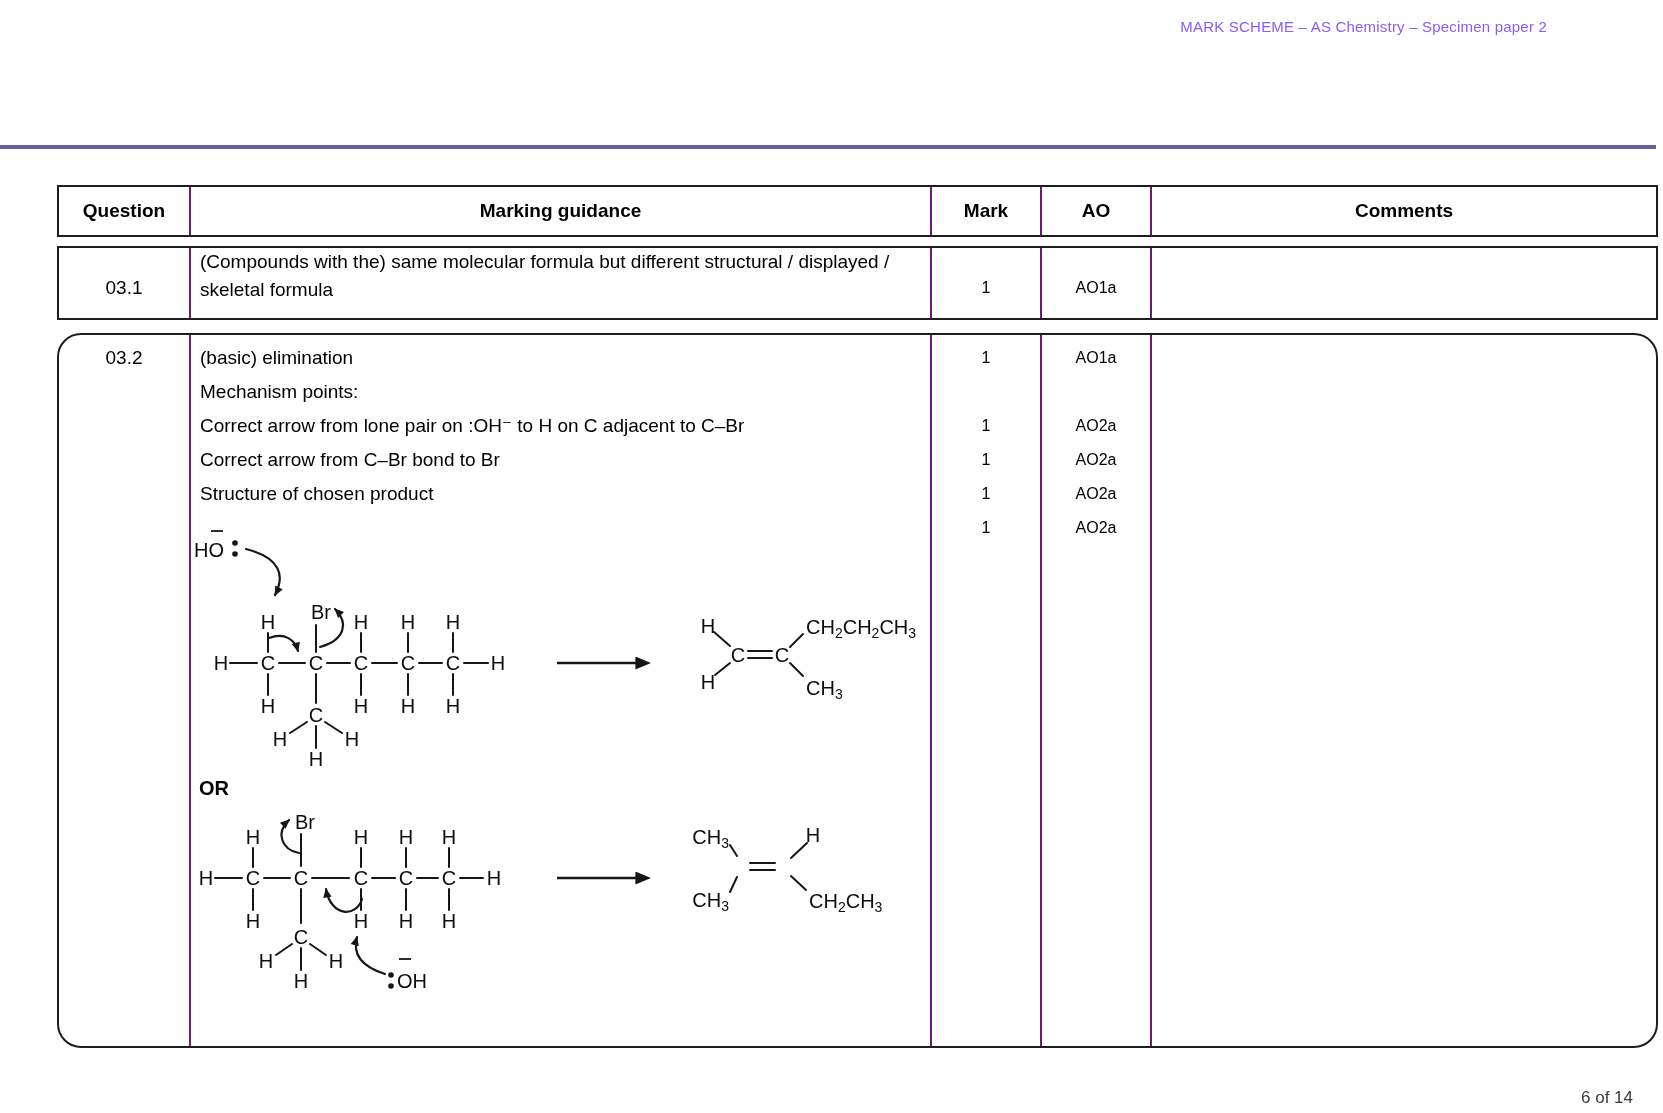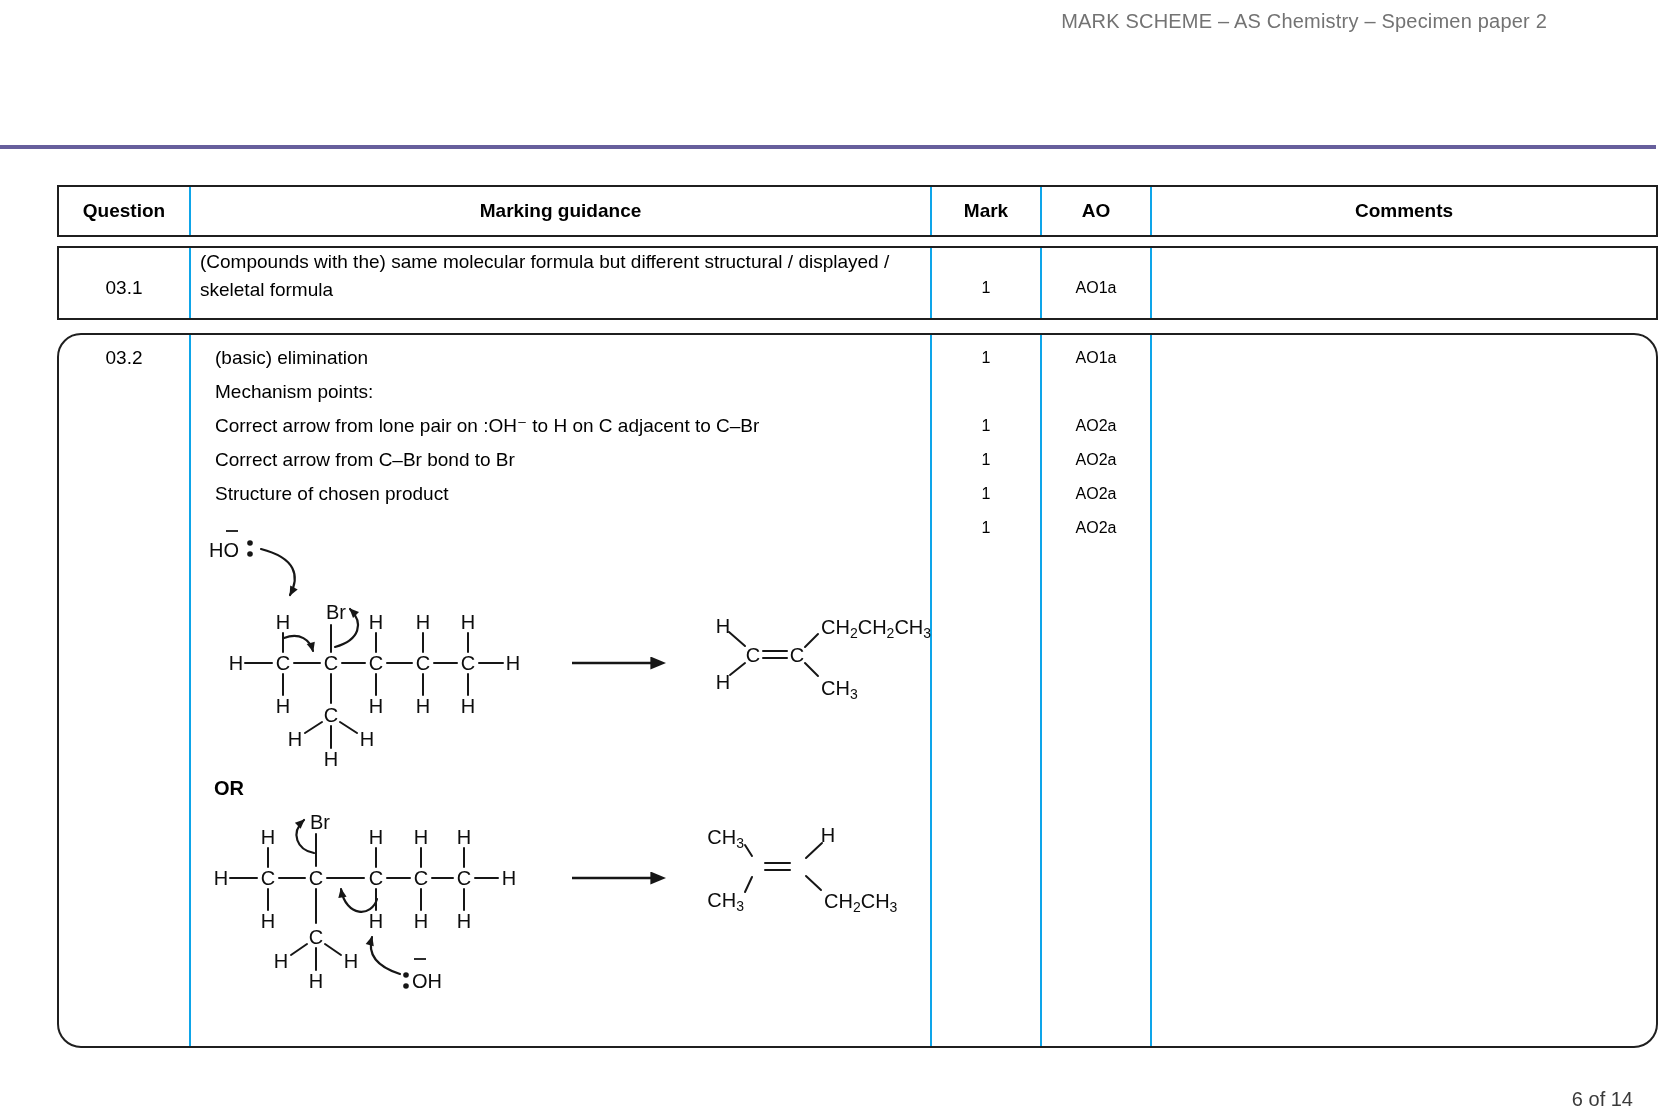--- a/index.html
+++ b/index.html
@@ -1,38 +1,38 @@
 <!DOCTYPE html>
 <html><head>
 <meta charset="utf-8">
 <style>
   html,body{margin:0;padding:0;background:#fff;}
   .page{position:relative;width:1663px;height:1113px;background:#ffffff;overflow:hidden;
         font-family:"Liberation Sans","DejaVu Sans",sans-serif;color:#000;}
-  .hdr-title{position:absolute;top:10px;right:116px;font-size:20px;letter-spacing:.2px;color:#737373;}
+  .hdr-title{position:absolute;top:18px;right:116px;font-size:15px;letter-spacing:.2px;color:#8b5cf6;}
   .rule{position:absolute;top:145px;left:0;width:1656px;height:4px;background:#675f9c;}
   .box{position:absolute;left:57px;width:1601px;box-sizing:border-box;border:2px solid #1f1f1f;
        display:grid;grid-template-columns:130px 741px 110px 110px auto;background:#fff;}
   .thead-box{top:185px;height:52px;}
   .row1-box{top:246px;height:74px;}
   .row2-box{top:333px;height:715px;border-radius:24px;}
   .cell{box-sizing:border-box;min-width:0;}
-  .bl{border-left:2px solid #0ea5e9;}
+  .bl{border-left:2px solid #701a75;}
   .hcell{font-weight:bold;font-size:19px;display:flex;align-items:center;justify-content:center;}
   .qcell{font-size:19px;text-align:center;}
-  .gcell{font-size:19px;position:relative;padding-left:15px;}
+  .gcell{font-size:19px;position:relative;}
   .g1{padding:0 10px 0 9px;line-height:28px;}
   .g1 .wrap{max-width:700px;}
   .mline{height:34px;line-height:34px;white-space:nowrap;}
   .first{margin-top:6px;}
   .mline28{height:28px;line-height:28px;margin-top:26px;}
   .gl{padding-left:9px;}
   .ctr{text-align:center;}
   .orline{height:34px;line-height:34px;padding-left:8px;font-weight:bold;font-size:20px;}
-  .footer{position:absolute;top:1088px;right:30px;font-size:20px;color:#3a3a3a;}
+  .footer{position:absolute;top:1088px;right:30px;font-size:17px;color:#3a3a3a;}
   svg{display:block;}
   svg text{fill:#0d0d0d;font-family:"Liberation Sans","DejaVu Sans",sans-serif;}
   .bond{stroke:#161616;stroke-width:2;stroke-linecap:round;}
   .carr{stroke:#161616;stroke-width:2.2;fill:none;stroke-linecap:round;}
   .rarr{stroke:#161616;stroke-width:2.5;}
   .dot{fill:#161616;}
   .minus{stroke:#161616;stroke-width:1.8;}
   .ahead{fill:#161616;}
 </style>
 </head>

